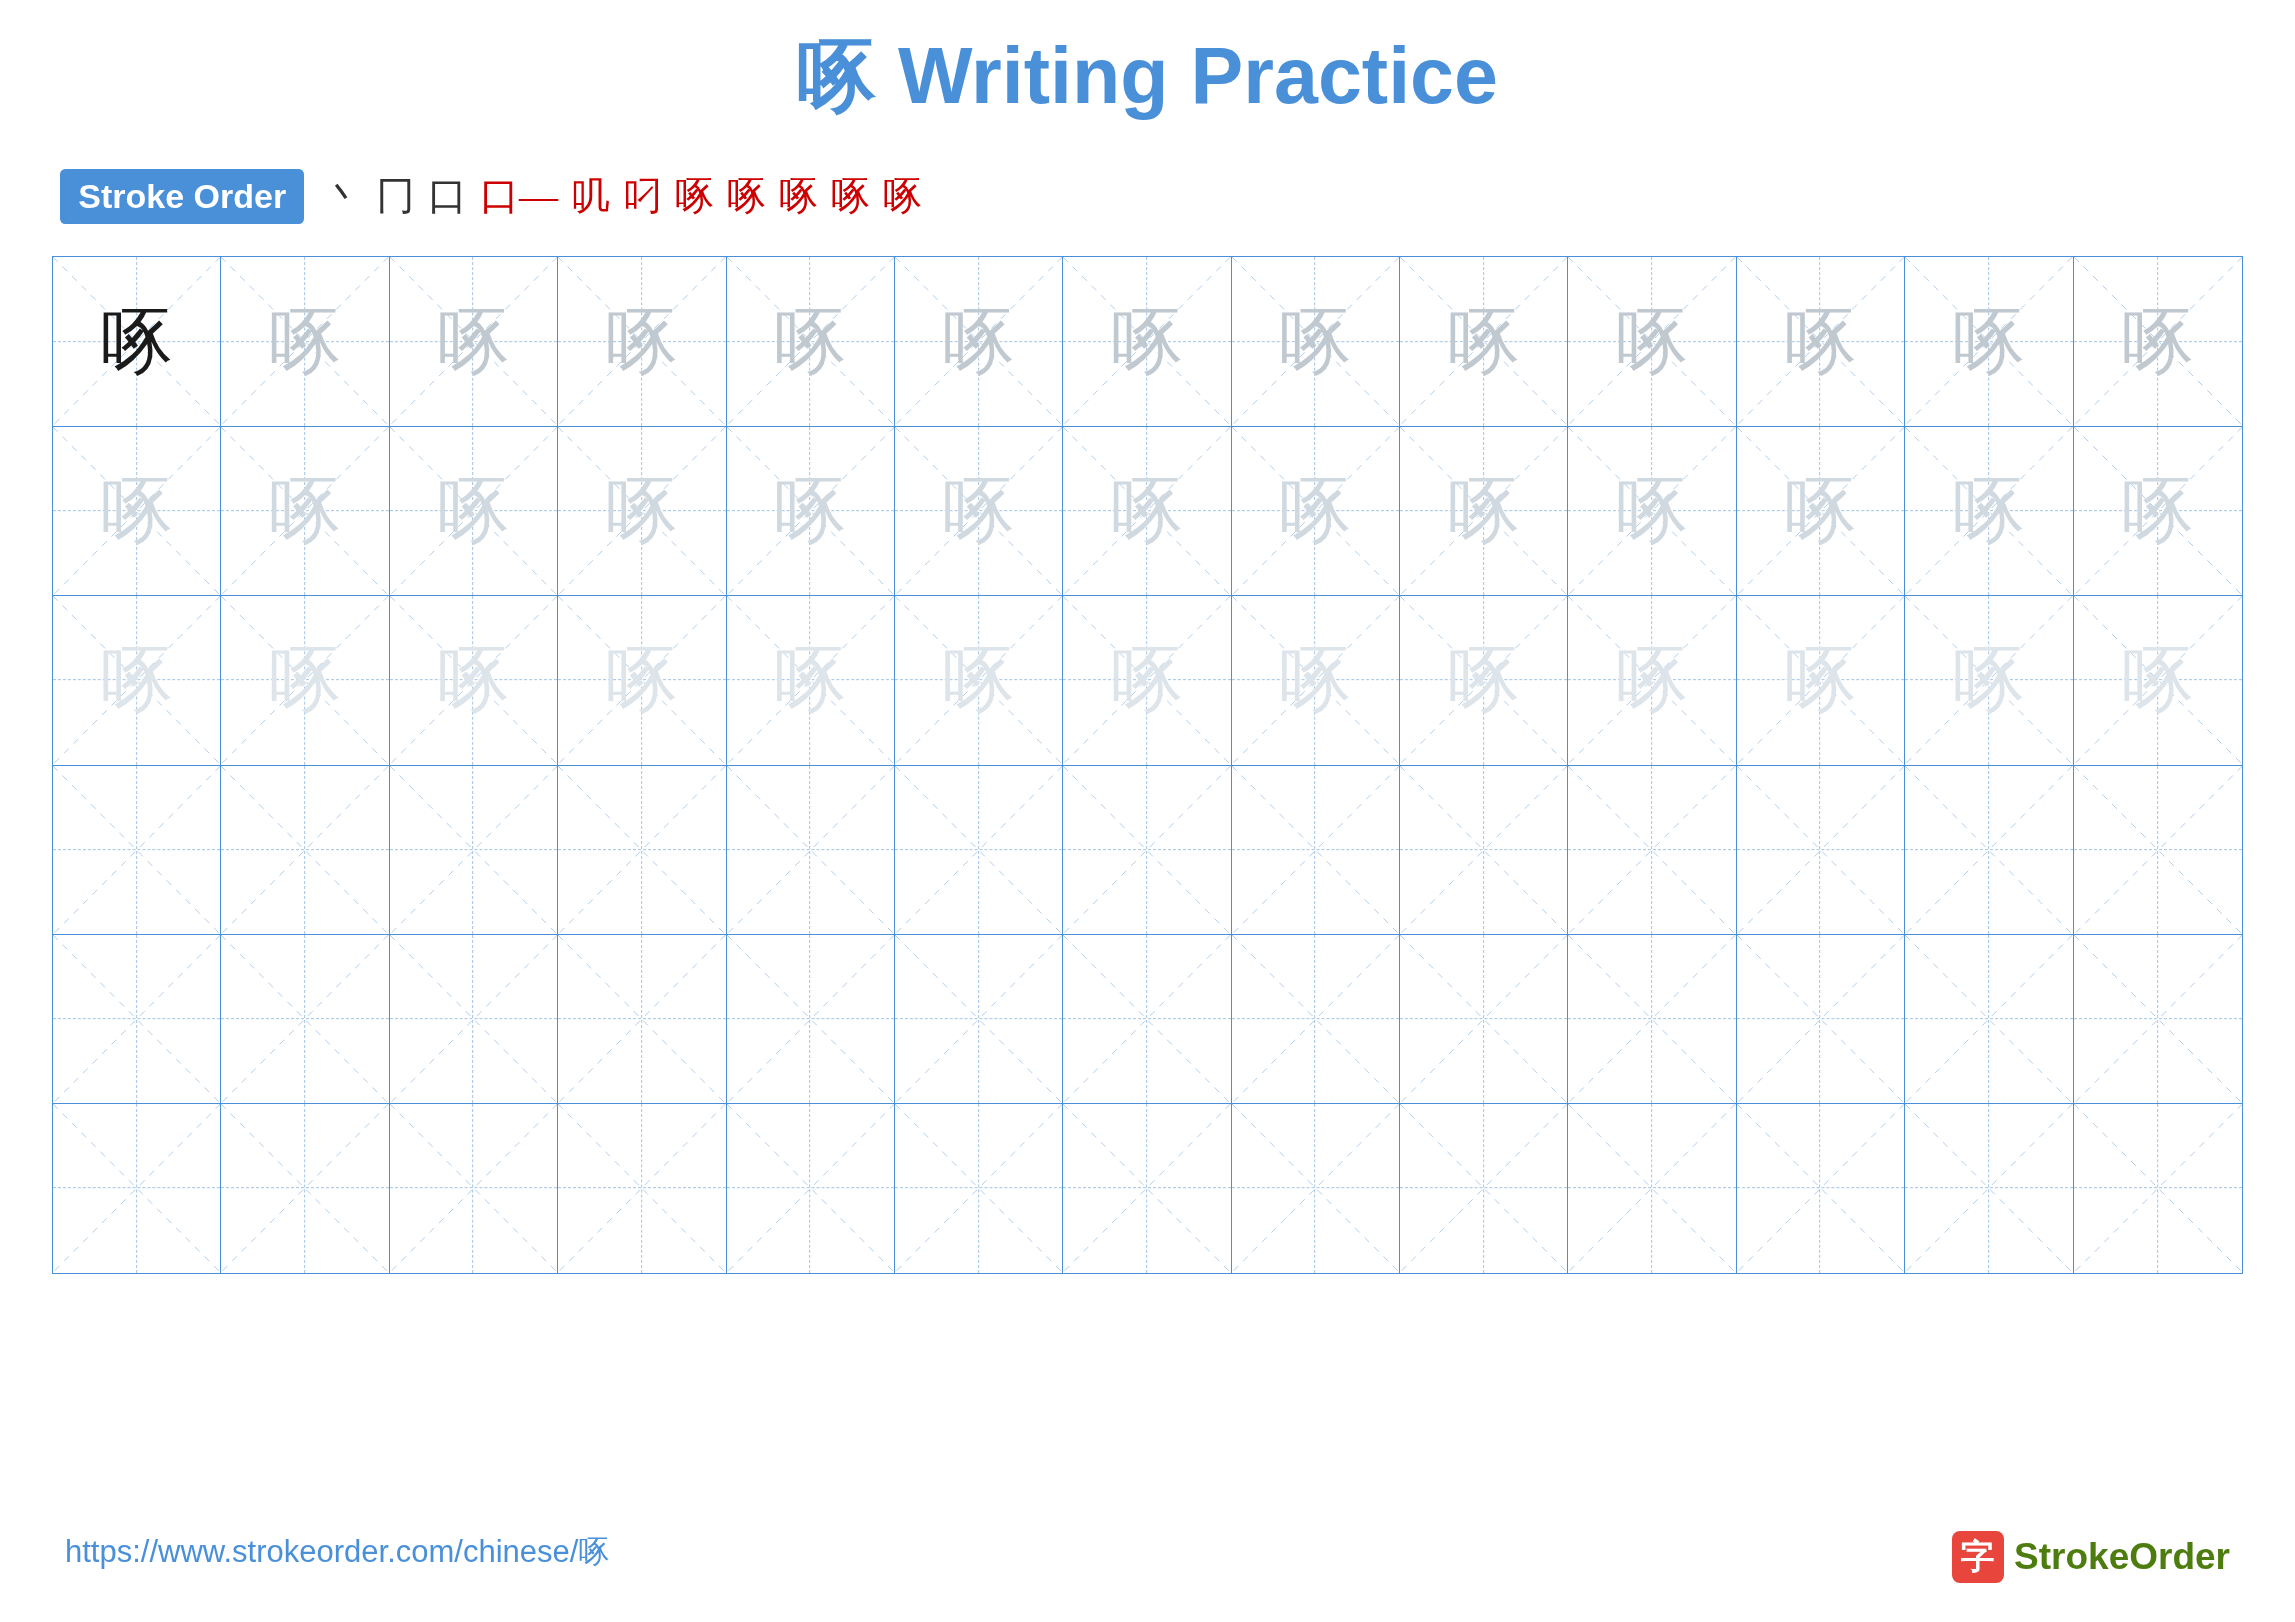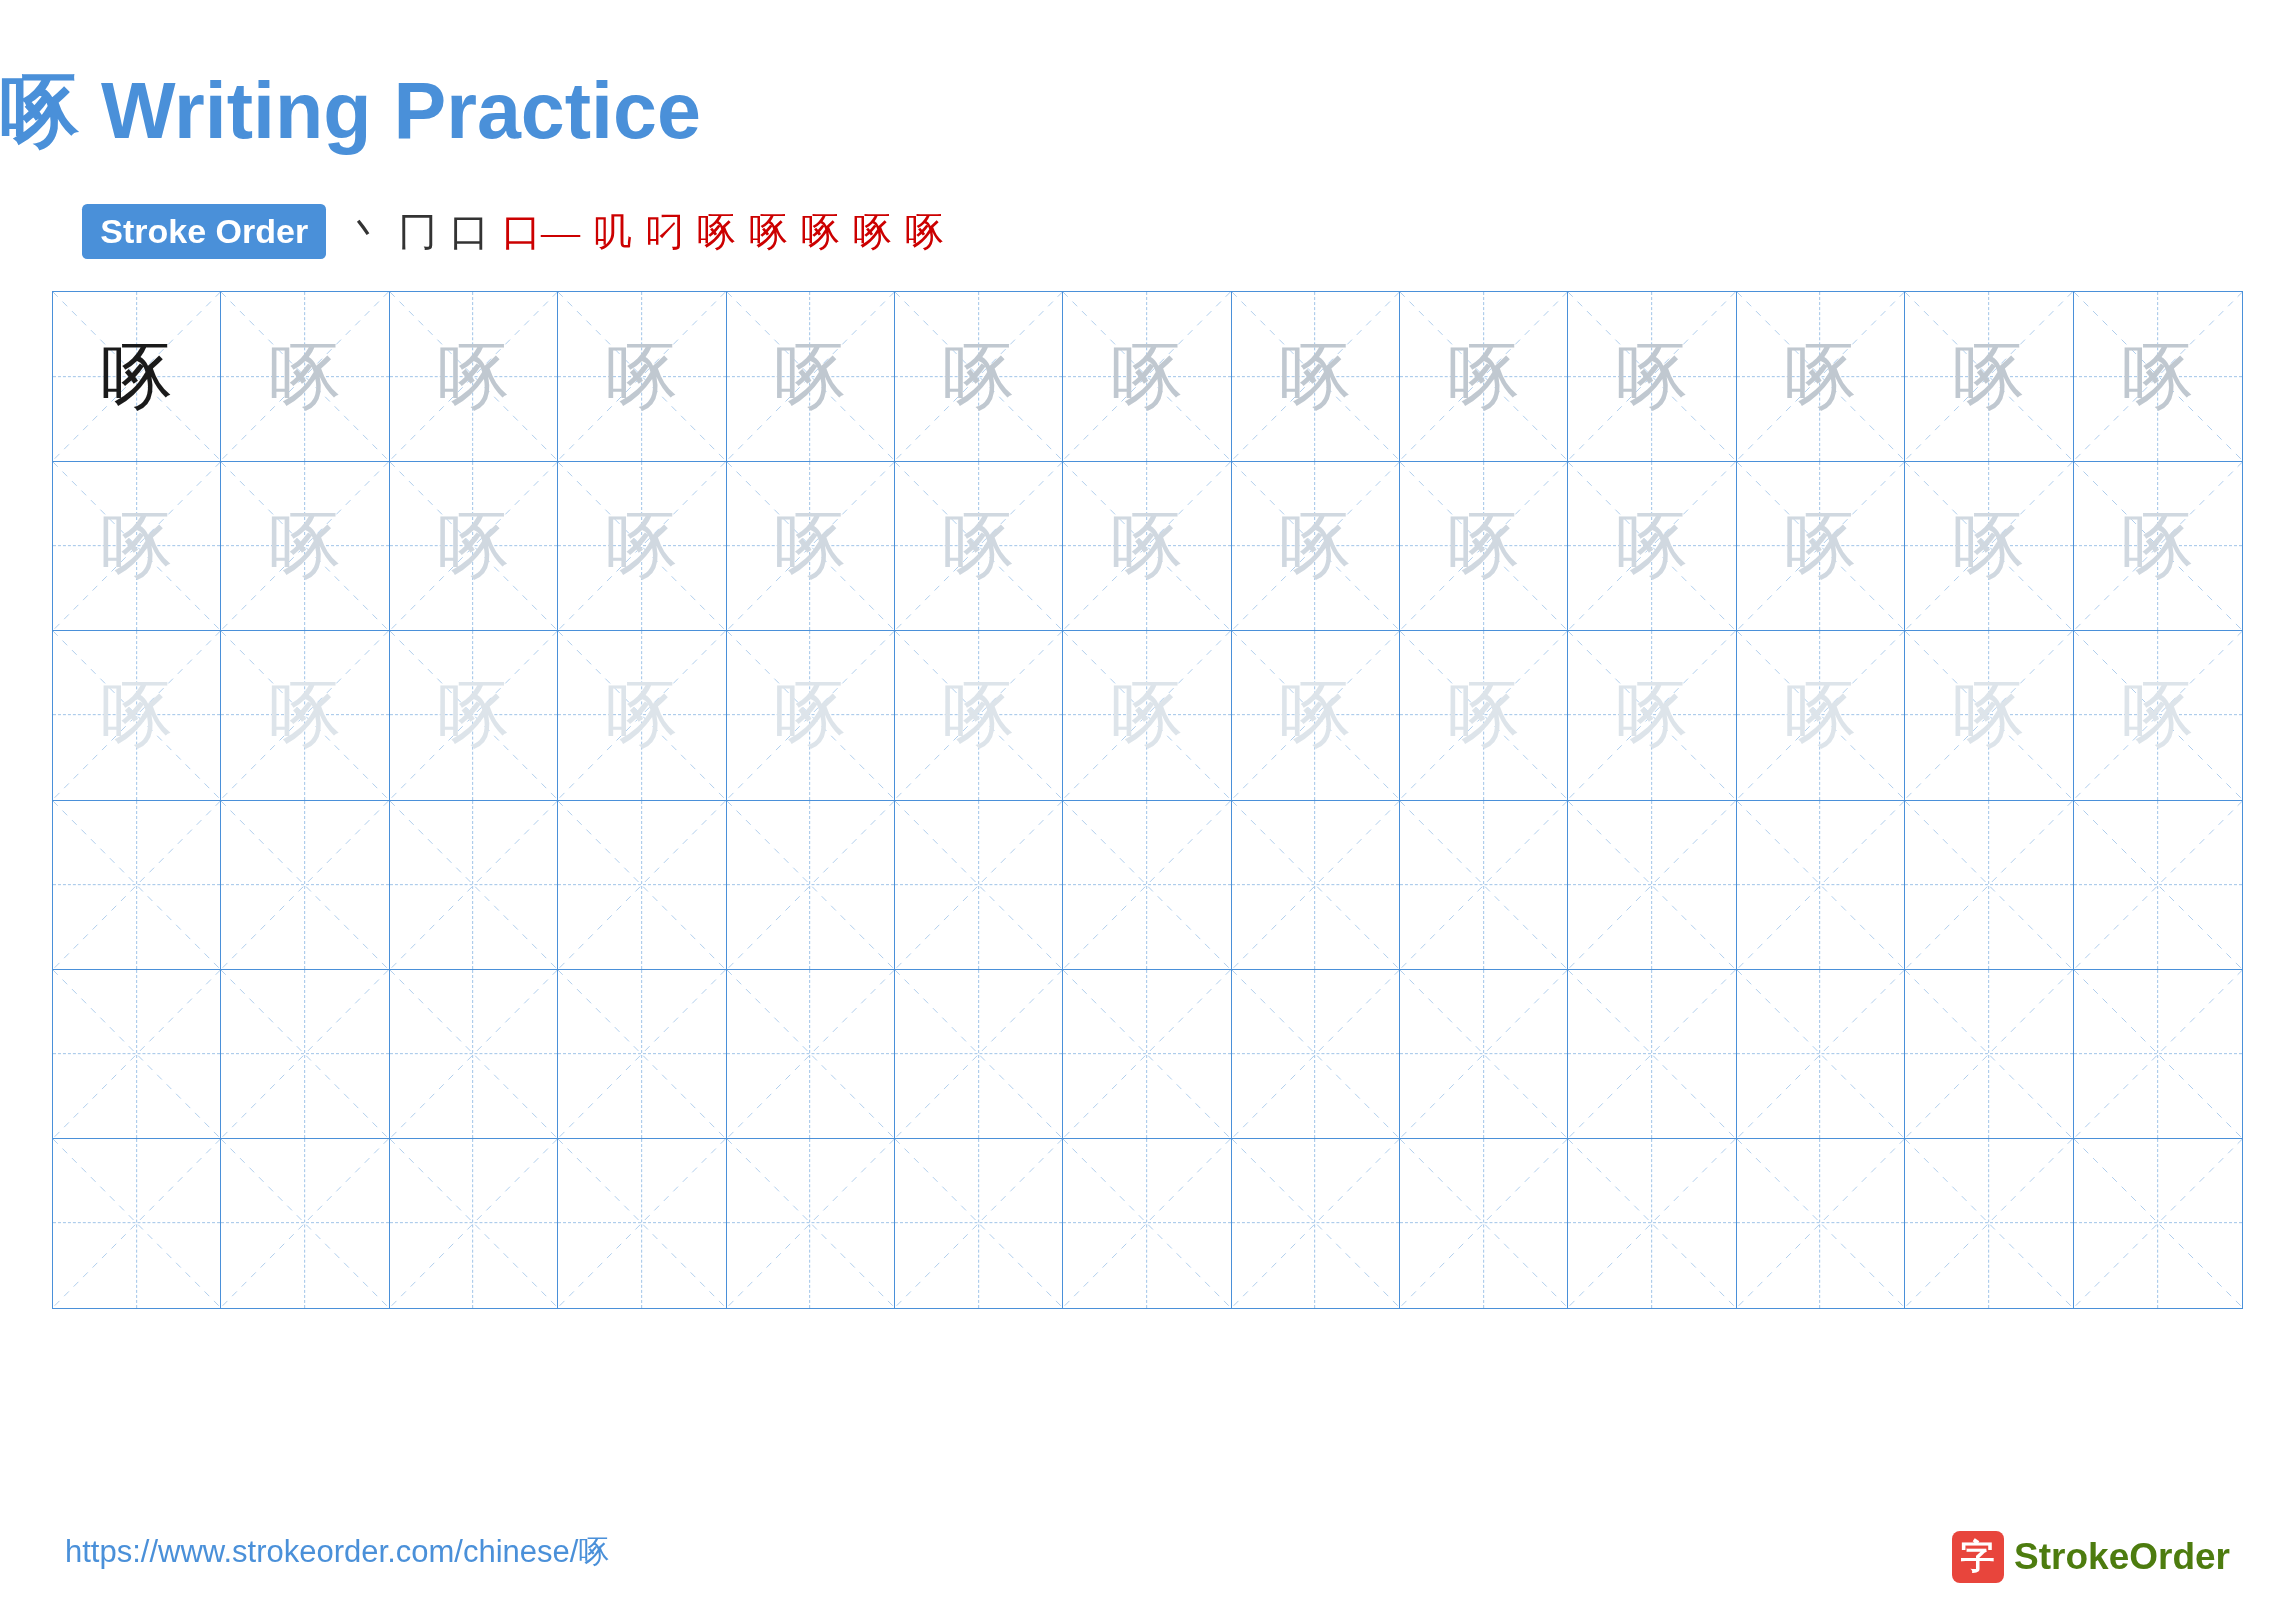--- a/index.html
+++ b/index.html
@@ -6,38 +6,39 @@
     body {
       width: 2295px;
       height: 1622px;
       background: #ffffff;
       font-family: 'Arial', sans-serif;
       position: relative;
       overflow: hidden;
     }
 
     .page-title {
-      padding-top: 59px;
+      text-align: center;
+      padding-top: 24px;
       padding-bottom: 26px;
     }
     .page-title span.char {
       color: #4a90d9;
       font-size: 79px;
       font-weight: bold;
     }
     .page-title span.text {
       color: #4a90d9;
       font-size: 79px;
       font-weight: bold;
     }
 
     .stroke-order-row {
       display: flex;
-      align-items: flex-end;
-      padding: 13px 82px;
+      align-items: flex-start;
+      padding: 13px 60px;
       gap: 19.6px;
       margin-bottom: 19.6px;
     }
     .stroke-order-badge {
       background: #4a90d9;
       color: white;
       font-size: 34px;
       font-weight: bold;
       padding: 7.9px 18.3px;
       border-radius: 5.2px;

